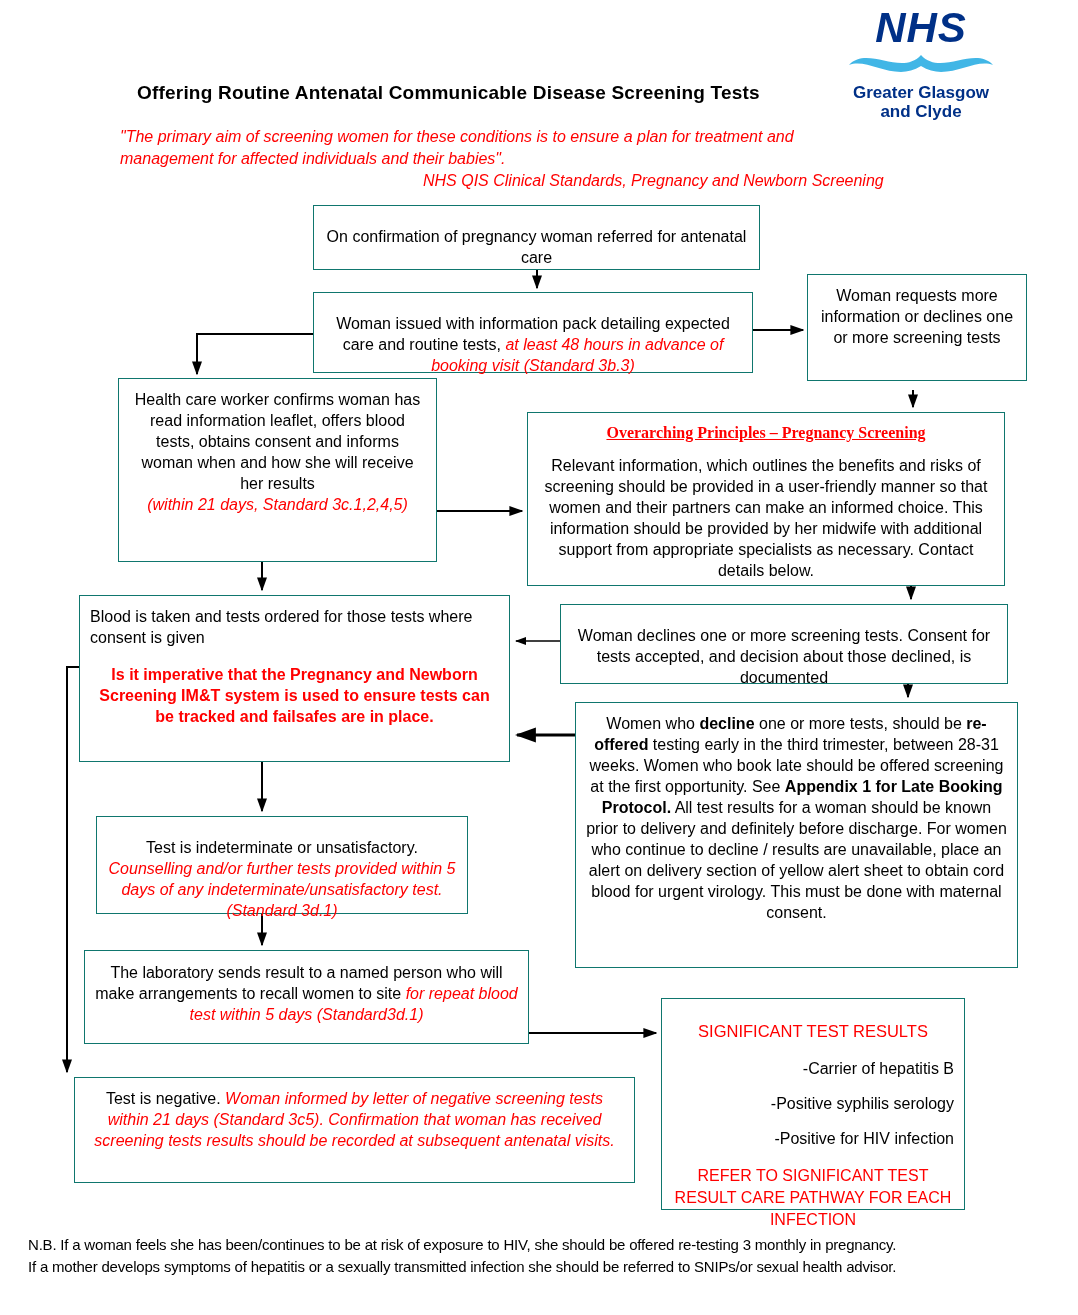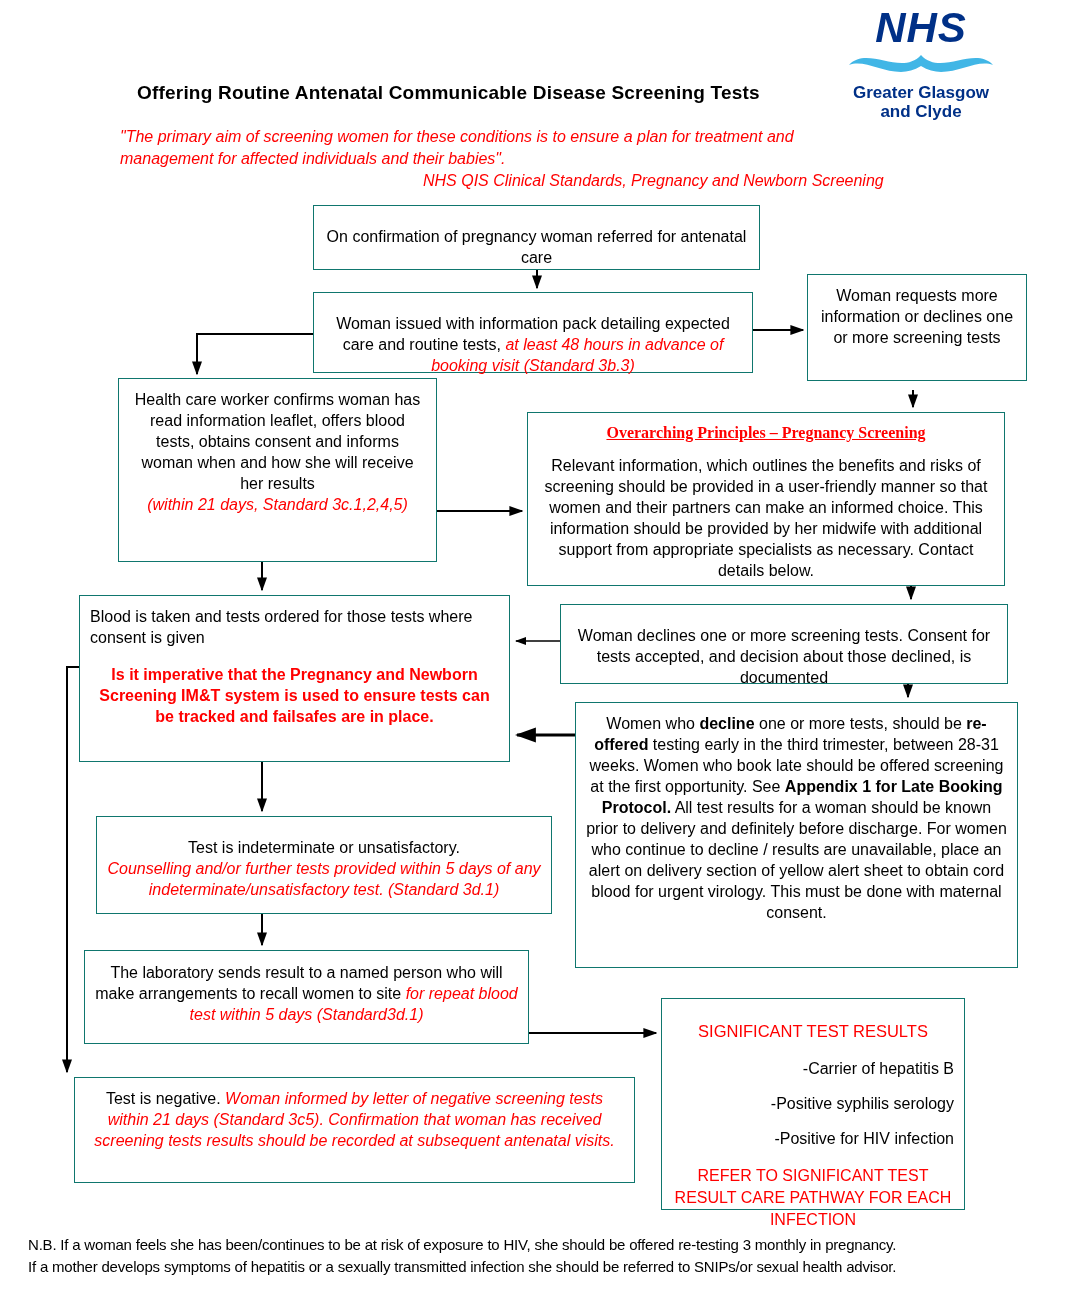--- a/index.html
+++ b/index.html
@@ -109,21 +109,21 @@
 
   <div class="fbox" id="box-blood" style="left:79px;top:595px;width:431px;height:167px;padding-top:10px;">
       <div class="seg black">Blood is taken and tests ordered for those tests where consent is given</div>
       <div class="seg red-bold">Is it imperative that the Pregnancy and Newborn Screening IM&amp;T system is used to ensure tests can be tracked and failsafes are in place.</div>
     </div>
 
   <div class="fbox" id="box-declines" style="left:560px;top:604px;width:448px;height:80px;"><span class="seg black">Woman declines one or more screening tests. Consent for tests accepted, and decision about those declined, is documented</span></div>
 
   <div class="fbox" id="box-reoffer" style="left:575px;top:702px;width:443px;height:266px;padding-top:10px;"><span class="seg black">Women who </span><span class="seg black-bold">decline</span><span class="seg black"> one or more tests, should be </span><span class="seg black-bold">re-offered</span><span class="seg black"> testing early in the third trimester, between 28-31 weeks.  Women who book late should be offered screening at the first opportunity. See </span><span class="seg black-bold">Appendix 1 for Late Booking Protocol.</span><span class="seg black"> All test results for a woman should be known prior to delivery and definitely before discharge. For women who continue to decline / results are unavailable, place an alert on delivery section of yellow alert sheet to obtain cord blood for urgent virology. This must be done with maternal consent.</span></div>
 
-  <div class="fbox" id="box-indeterminate" style="left:96px;top:816px;width:456px;height:98px;">
+  <div class="fbox" id="box-indeterminate" style="left:96px;top:816px;width:372px;height:98px;">
       <div class="seg black">Test is indeterminate or unsatisfactory.</div>
       <div class="seg red-italic">Counselling and/or further tests provided within 5 days of any indeterminate/unsatisfactory test. (Standard 3d.1)</div>
     </div>
 
   <div class="fbox" id="box-laboratory" style="left:84px;top:950px;width:445px;height:94px;padding-top:11px;"><span class="seg black">The laboratory sends result to a named person who will make arrangements to recall women to site </span><span class="seg red-italic">for repeat blood test within 5 days (Standard3d.1)</span></div>
 
   <div class="fbox" id="box-negative" style="left:37px;top:1077px;width:561px;height:106px;padding-top:10px;margin-left:37px;"><span class="seg black">Test is negative.  </span><span class="seg red-italic">Woman informed by letter of negative screening tests within 21 days (Standard 3c5).  Confirmation that woman has received screening tests results should be recorded at subsequent antenatal visits.</span></div>
 
   <div class="fbox" id="box-significant" style="left:661px;top:998px;width:304px;height:212px;">
     <div class="sig-title">SIGNIFICANT TEST RESULTS</div>

